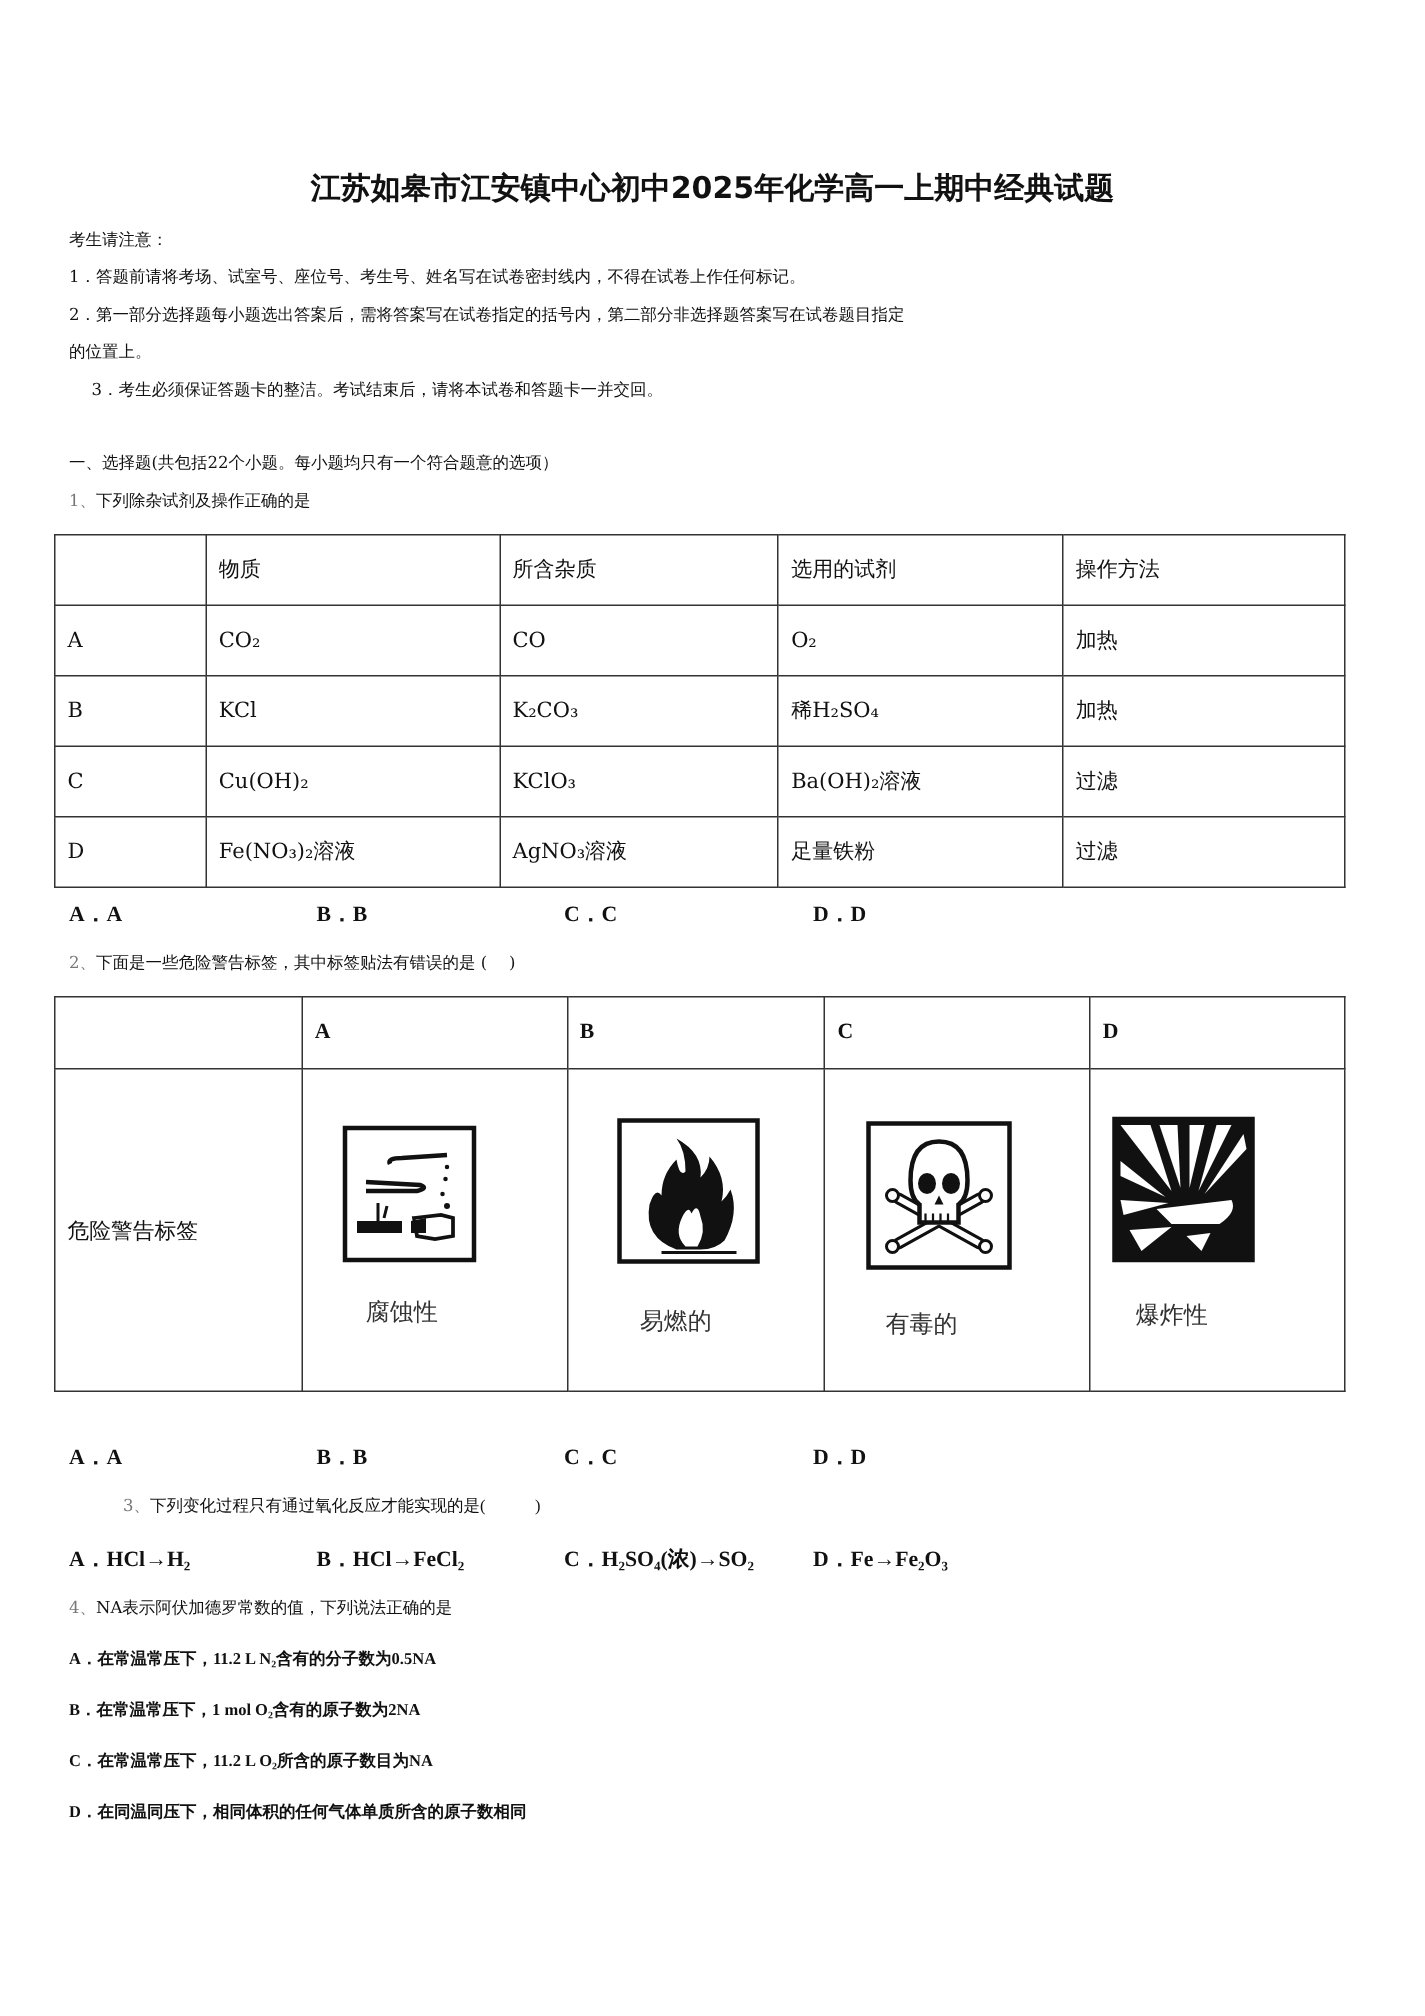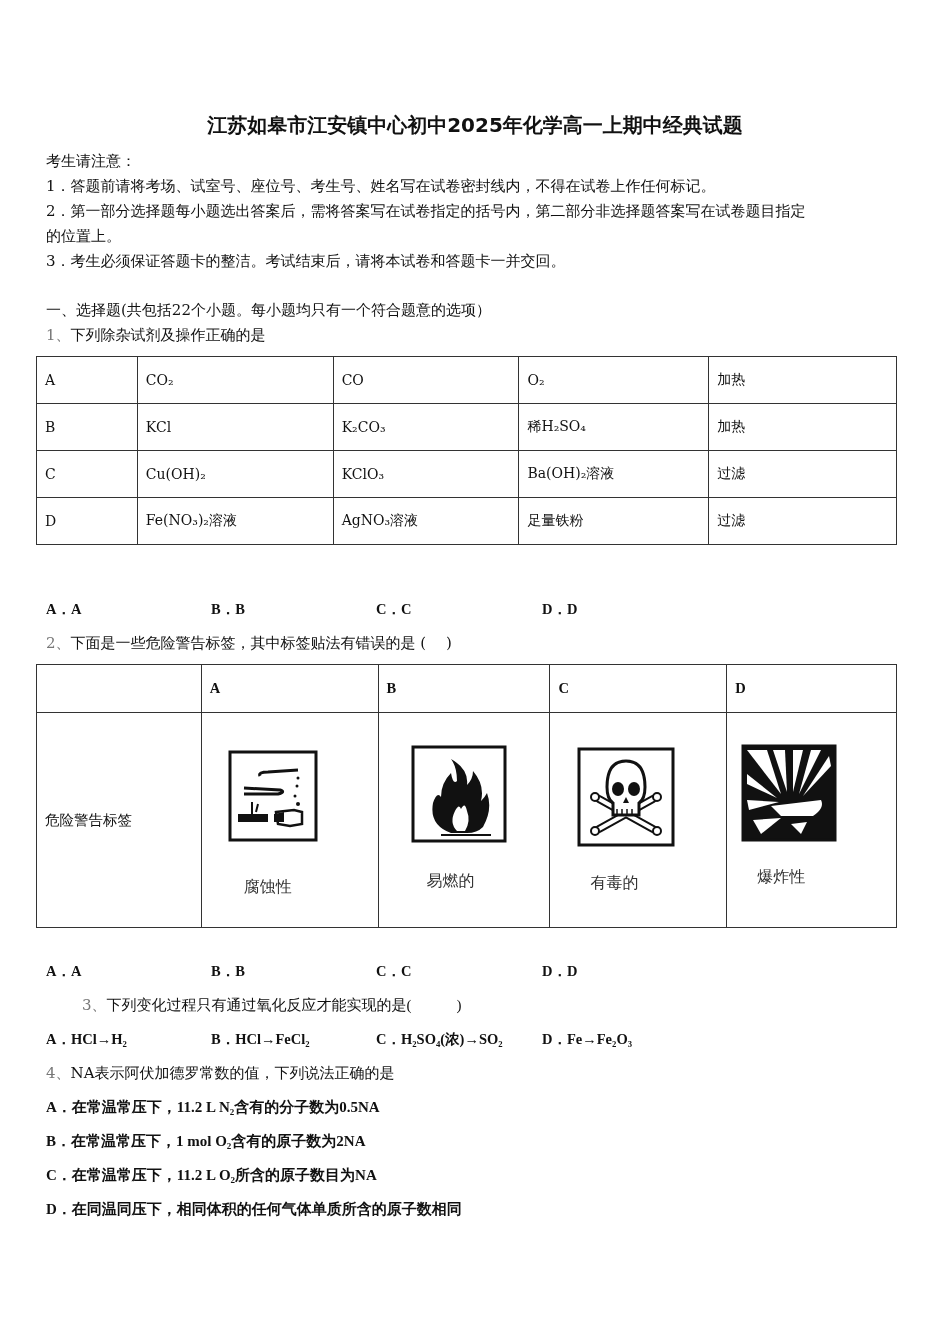--- a/index.html
+++ b/index.html
@@ -1,19 +1,19 @@
 <!DOCTYPE html>
 <html><head>
 <meta charset="utf-8">
 <style>
   html, body { margin: 0; padding: 0; background: #ffffff; }
   body { width: 950px; height: 1344px; position: relative; overflow: hidden; color: #111; font-family: "DejaVu Serif", "Liberation Serif", serif; }
   .abs { position: absolute; }
   .title { left: 0; width: 950px; top: 112px; text-align: center; font-family: "DejaVu Sans", "Liberation Sans", sans-serif; font-weight: bold; font-size: 20px; letter-spacing: 0px; }
-  .line { position: absolute; left: 46px; font-size: 15px; white-space: nowrap; }
+  .line { position: absolute; left: 46px; font-size: 11px; white-space: nowrap; }
   .notice { font-family: "DejaVu Serif", serif; }
   .qnum { color: #777; }
   .bold { font-weight: bold; font-family: "Liberation Serif", "DejaVu Serif", serif; }
   table.t { position: absolute; border-collapse: collapse; }
   table.t td { border: 1.5px solid #333; vertical-align: middle; padding: 0 0 0 8px; font-size: 14px; }
   table.t1 { left: 36px; top: 356px; width: 861px; font-family: "DejaVu Sans Mono", monospace; }
   table.t1 td { height: 46px; font-family: "DejaVu Serif", serif; font-size: 14px; }
   table.t2 { left: 36px; top: 664px; width: 861px; font-family: "Liberation Serif", serif; }
   table.t2 td { font-size: 14.5px; }
   table.t2 .bld { font-weight: bold; }
@@ -25,36 +25,43 @@
 </style>
 </head>
 <body>
 
 <div class="abs title">江苏如皋市江安镇中心初中2025年化学高一上期中经典试题</div>
 
 <div class="line notice" style="top:152px;">考生请注意：</div>
 <div class="line notice" style="top:177px;">1．答题前请将考场、试室号、座位号、考生号、姓名写在试卷密封线内，不得在试卷上作任何标记。</div>
 <div class="line notice" style="top:202px;">2．第一部分选择题每小题选出答案后，需将答案写在试卷指定的括号内，第二部分非选择题答案写在试卷题目指定</div>
 <div class="line notice" style="top:227px;">的位置上。</div>
-<div class="line notice" style="top:252px;">3．考生必须保证答题卡的整洁。考试结束后，请将本试卷和答题卡一并交回。</div>
+<div class="line notice" style="top:252px;margin-left:15px;">3．考生必须保证答题卡的整洁。考试结束后，请将本试卷和答题卡一并交回。</div>
 
 <div class="line" style="top:301px;">一、选择题(共包括22个小题。每小题均只有一个符合题意的选项）</div>
 <div class="line" style="top:326px;">
   <span class="qnum">1、</span><span>下列除杂试剂及操作正确的是</span>
 </div>
 
 <table class="t t1">
   <colgroup>
       <col style="width:101px">
       <col style="width:196px">
       <col style="width:186px">
       <col style="width:190px">
       <col style="width:188px">
     </colgroup>
   <tbody>
+      <tr>
+    <td></td>
+    <td>物质</td>
+    <td>所含杂质</td>
+    <td>选用的试剂</td>
+    <td>操作方法</td>
+  </tr>
   <tr>
     <td>A</td>
     <td>CO₂</td>
     <td>CO</td>
     <td>O₂</td>
     <td>加热</td>
   </tr>
   <tr>
     <td>B</td>
     <td>KCl</td>
@@ -116,21 +123,21 @@
           <path d="M16 38 L52 40 Q58 42 50 44 L16 44" stroke="#111" stroke-width="3" fill="none"></path>
           <circle cx="70" cy="28" r="1.5" fill="#111"></circle>
               <circle cx="69" cy="36" r="1.5" fill="#111"></circle>
               <circle cx="67" cy="46" r="1.5" fill="#111"></circle>
               <circle cx="70" cy="54" r="2" fill="#111"></circle>
           <rect x="10" y="64" width="30" height="8" fill="#111"></rect>
           <path d="M24 64 L24 52 M28 62 L30 54" stroke="#111" stroke-width="2"></path>
           <path d="M48 62 L66 60 L74 62 L74 74 L62 76 L50 74 Z" fill="#fff" stroke="#111" stroke-width="2.5"></path>
           <path d="M46 64 L56 62 L56 72 L46 72 Z" fill="#111"></path>
         </svg>
-        <div class="cap" style="left:42px;top:152px">腐蚀性</div>
+        <div class="cap" style="left:42px;top:140px">腐蚀性</div>
       </div>
     </td>
     <td style="padding:12px">
       <div class="sign">
         <svg style="left:20px;top:20px" width="96" height="98" viewBox="0 0 96 98">
           <rect x="2" y="2" width="92" height="94" fill="#fff" stroke="#111" stroke-width="3"></rect>
           <path d="M40 88 Q18 80 22 58 Q26 46 30 52 Q30 38 40 28 Q42 40 46 36 Q46 22 40 14 Q58 24 56 40 Q62 34 62 26 Q74 40 70 56 Q74 52 76 48 Q82 64 72 82 Q66 88 56 88 Z" fill="#111"></path>
           <path d="M46 86 Q38 78 44 66 Q48 58 50 64 Q54 56 56 66 Q60 76 54 86 Z" fill="#fff"></path>
           <path d="M30 90 L80 90" stroke="#111" stroke-width="2"></path>
         </svg>

